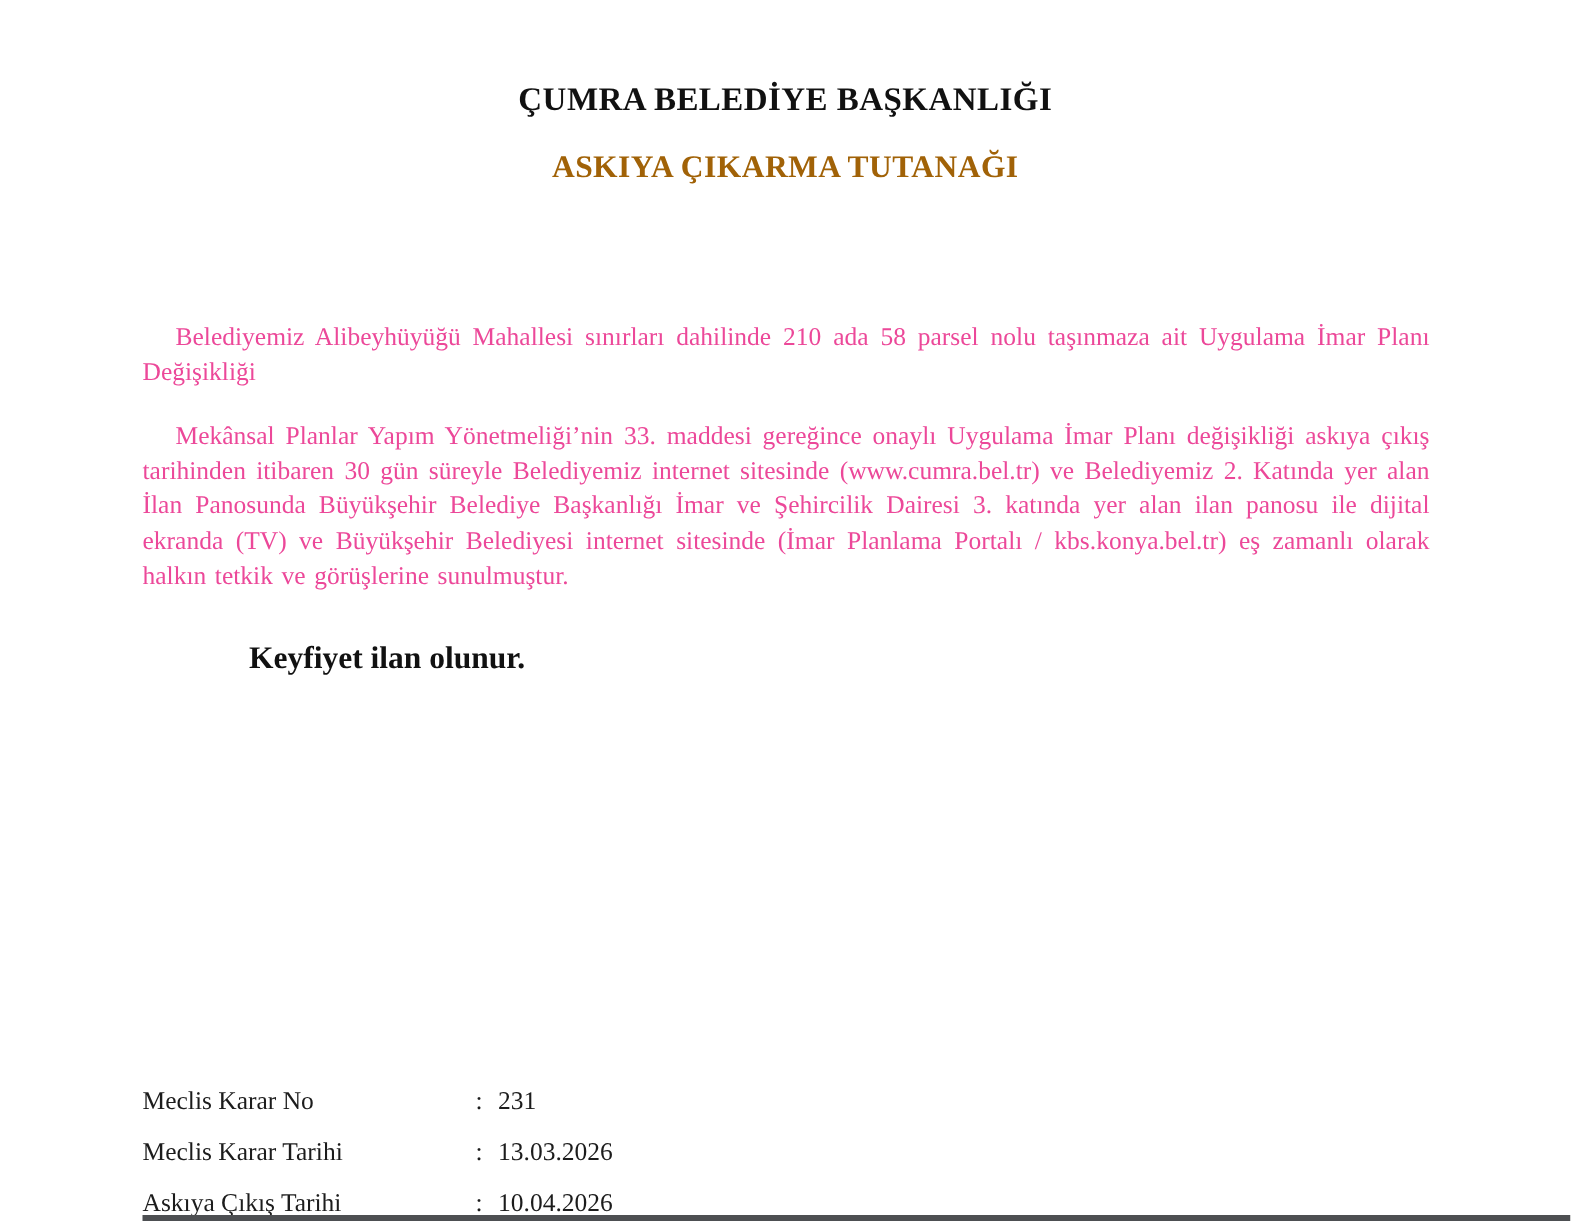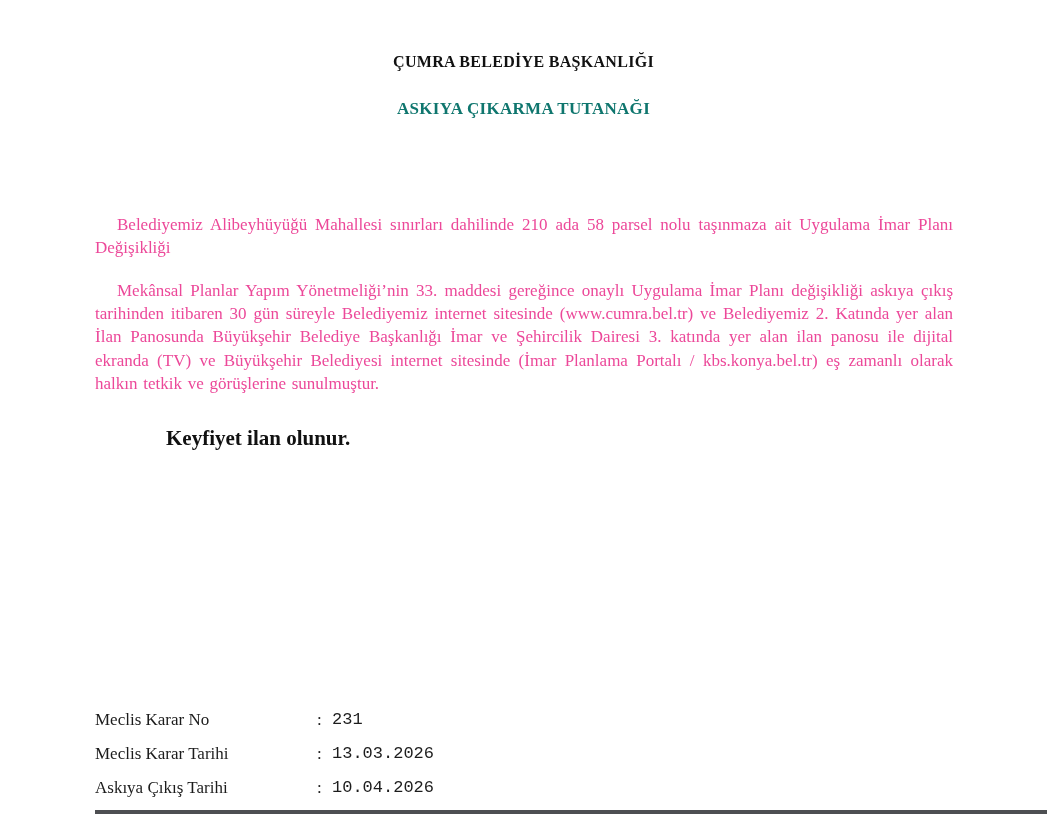--- a/index.html
+++ b/index.html
@@ -16,35 +16,35 @@
     width: 1047px;
     height: 814px;
     background: #ffffff;
   }
   .doc-title {
     position: absolute;
     top: 53px;
     left: 0;
     width: 100%;
     text-align: center;
-    font-size: 16px;
+    font-size: 22px;
     font-weight: bold;
     letter-spacing: 0.3px;
     color: #111111;
   }
   .doc-subtitle {
     position: absolute;
     top: 99px;
     left: 0;
     width: 100%;
     text-align: center;
-    font-size: 17px;
+    font-size: 21px;
     font-weight: bold;
     letter-spacing: 0.3px;
-    color: #0f766e;
+    color: #a16207;
   }
   .para {
     position: absolute;
     left: 95px;
     width: 858px;
     font-size: 17px;
     line-height: 23.2px;
     text-align: justify;
     text-indent: 22px;
     word-spacing: 1.5px;
@@ -61,28 +61,28 @@
     color: #111111;
   }
   .fields {
     position: absolute;
     top: 710px;
     left: 95px;
     width: 560px;
   }
   .field-row {
     display: flex;
-    align-items: flex-start;
+    align-items: flex-end;
     height: 34px;
     font-size: 17px;
     color: #1c1c1c;
   }
   .field-label { width: 222px; flex: 0 0 222px; }
   .field-colon { width: 14px; flex: 0 0 14px; }
-  .field-value { padding-left: 1px; font-family: Liberation Mono, monospace; }
+  .field-value { padding-left: 1px; }
   .bottom-bar {
     position: absolute;
     left: 95px;
     top: 810px;
     width: 952px;
     height: 4px;
     background: #4d4f52;
   }
 </style>
 </head>

